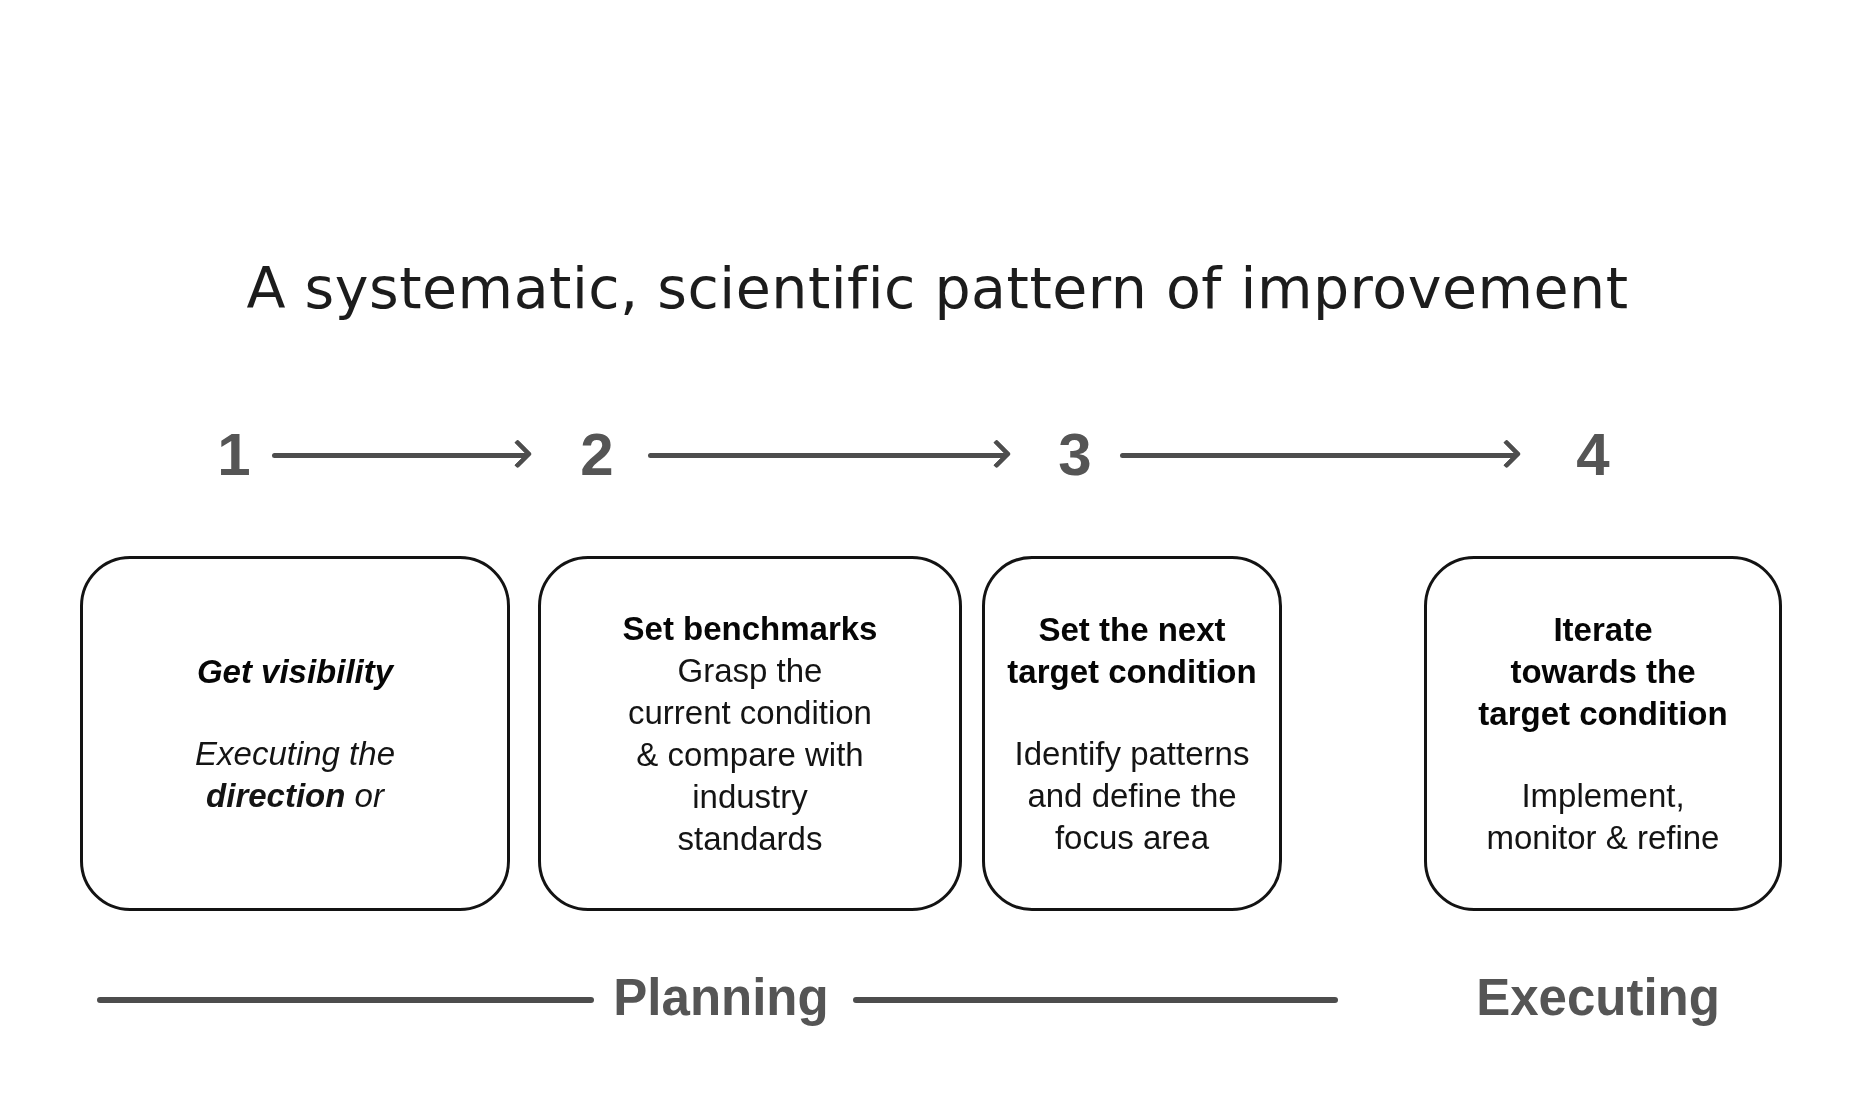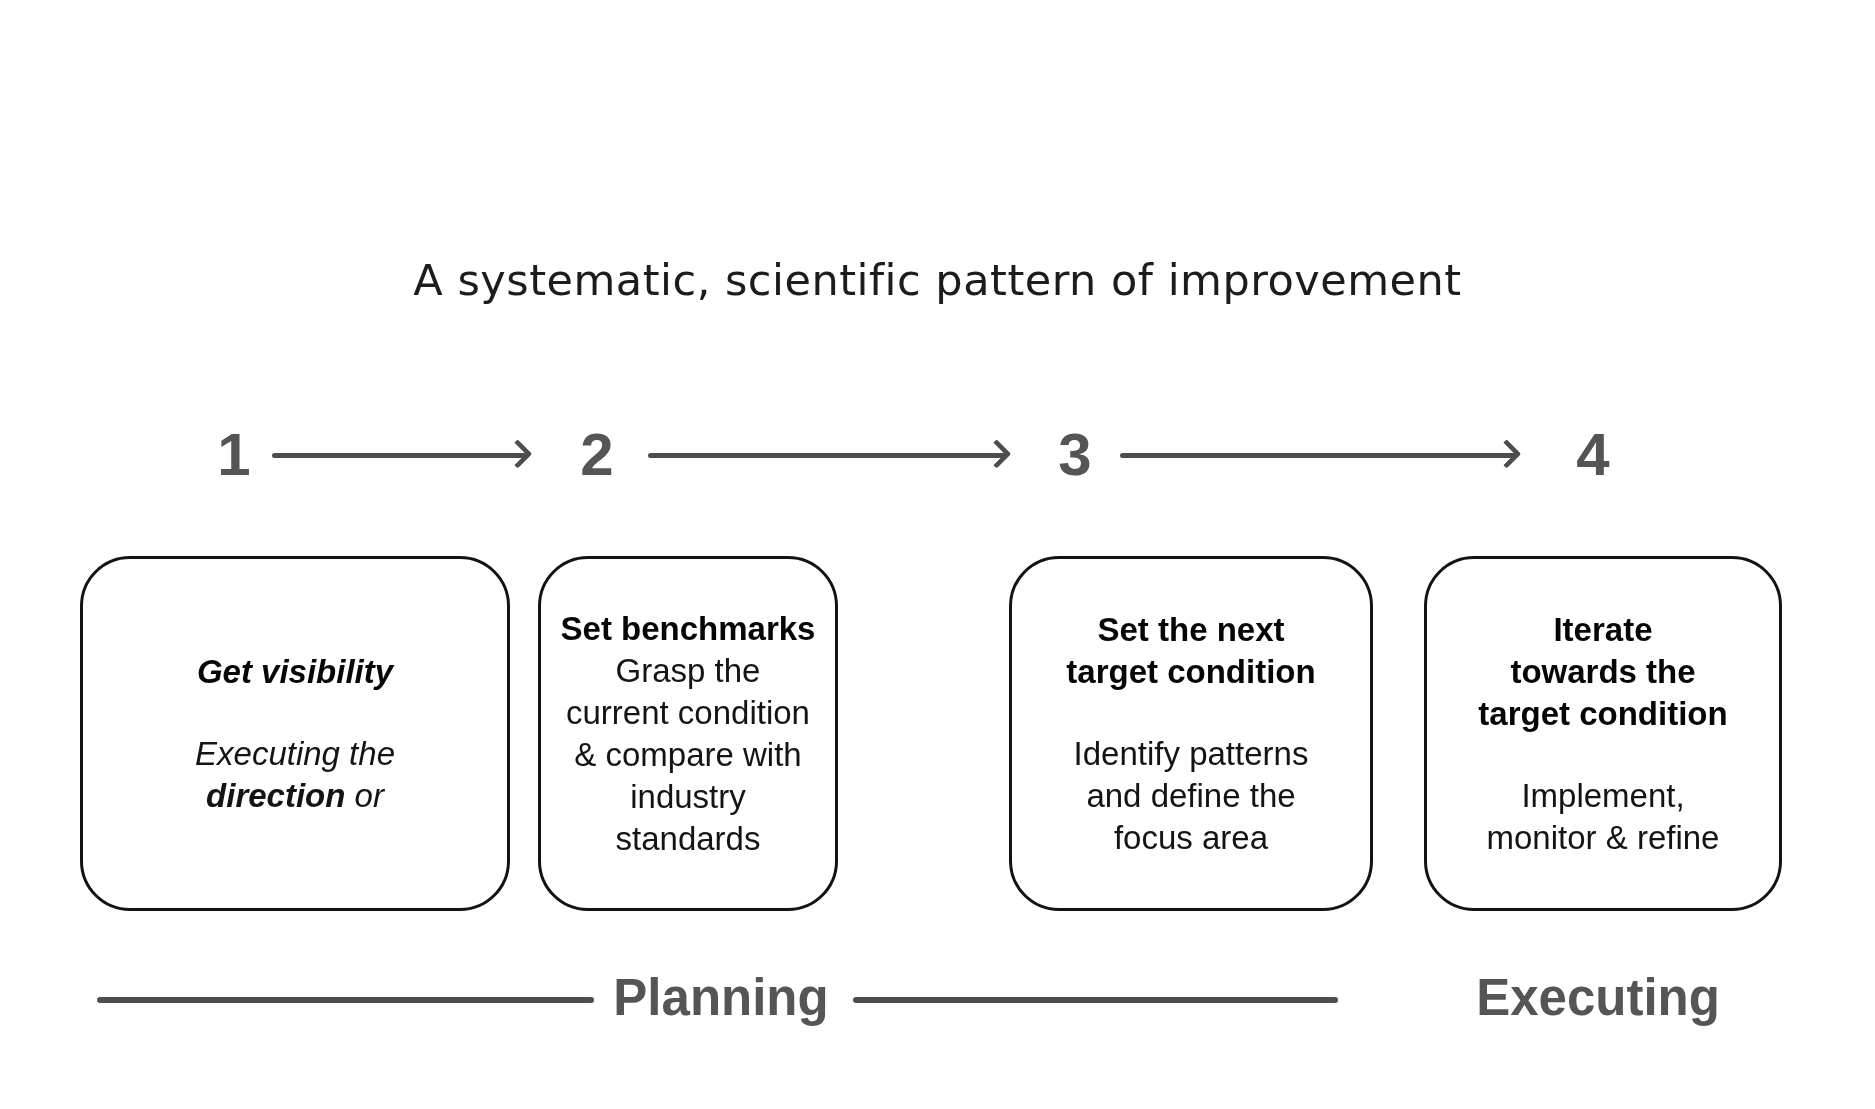--- a/index.html
+++ b/index.html
@@ -26,21 +26,21 @@
     letter-spacing: 2px;
     color: #0b0b0b;
   }
   
   .subtitle {
     position: absolute;
     top: 255px;
     left: 0;
     width: 100%;
     text-align: center;
-    font-size: 43px;
+    font-size: 57px;
     font-weight: normal;
     letter-spacing: 0.5px;
     color: #1c1c1c;
   }
 
   
   .step-number {
     position: absolute;
     top: 421px;
     transform: translateX(-50%);
@@ -94,22 +94,22 @@
     justify-content: center;
     align-items: center;
     text-align: center;
     padding: 0 12px;
     font-family: "Liberation Sans", sans-serif;
     font-size: 33px;
     line-height: 42px;
     color: #141414;
   }
   .b1 { left: 80px;  width: 430px; font-style: italic; }
-  .b2 { left: 538px; width: 300px; align-items: center; }
-  .b3 { left: 1009px; width: 364px; align-items: center; }
+  .b2 { left: 538px; width: 424px; align-items: center; }
+  .b3 { left: 982px; width: 300px; align-items: center; }
   .b4 { left: 1424px; width: 358px; }
   .box-heading { font-weight: bold; color: #060606; }
   .box-body { font-weight: normal; }
   .box-body.gap { margin-top: 40px; }
   .box-body b { font-weight: bold; }
 
   
   .phase-line {
     position: absolute;
     top: 997px;

